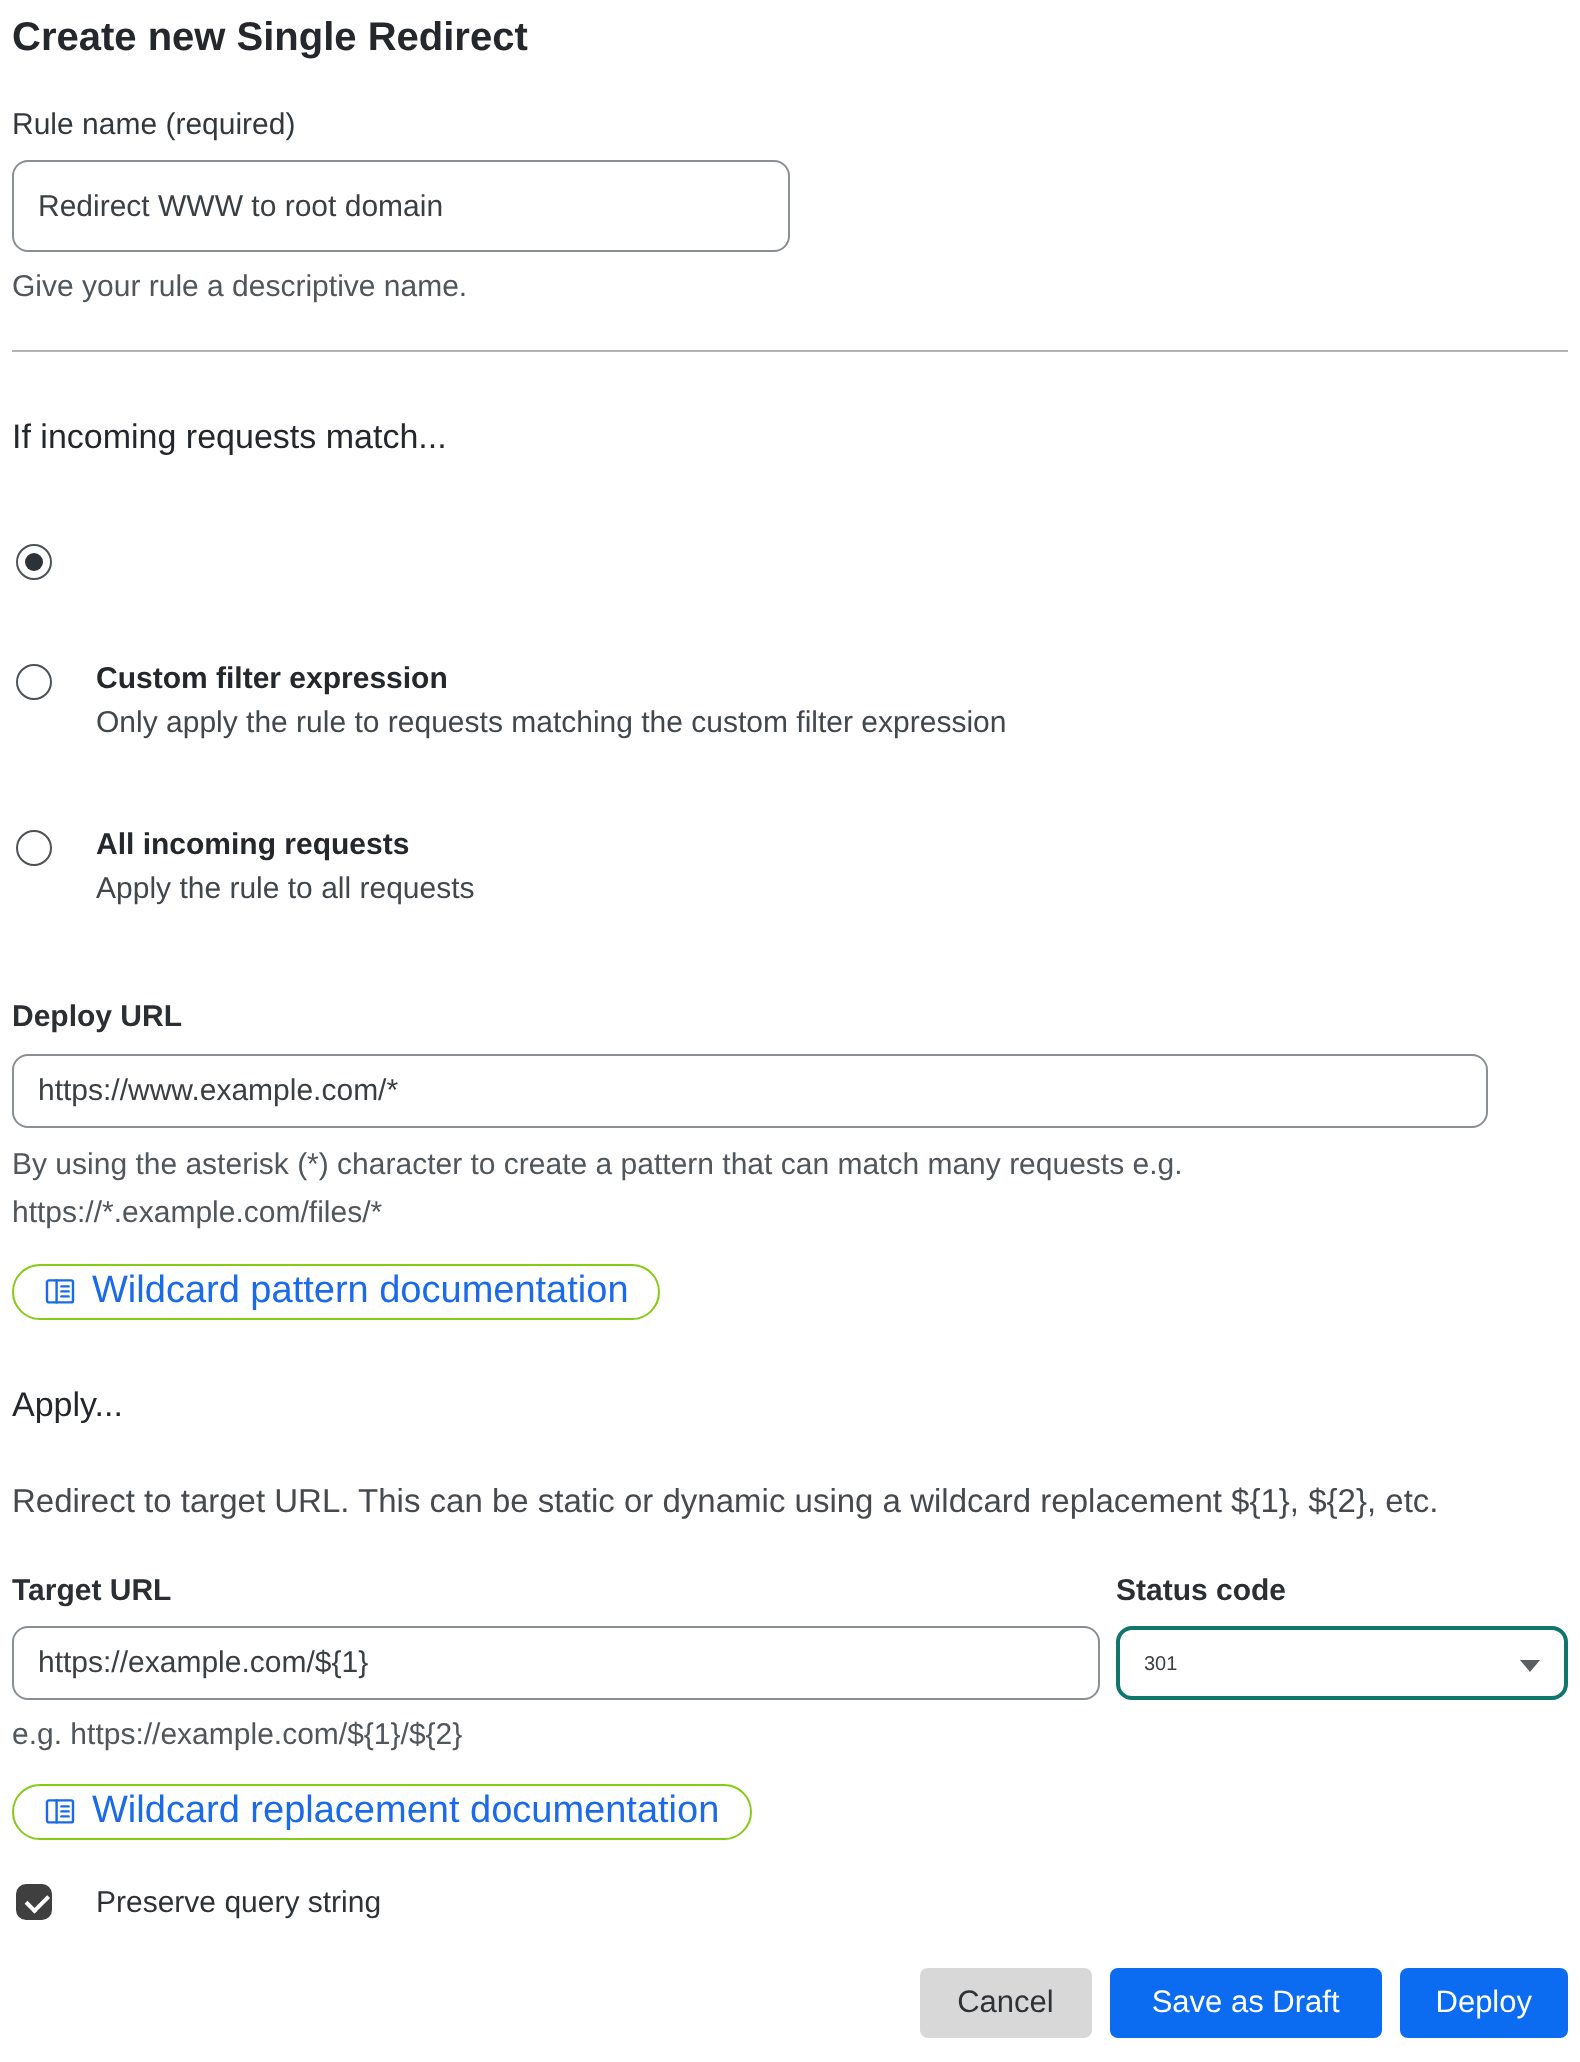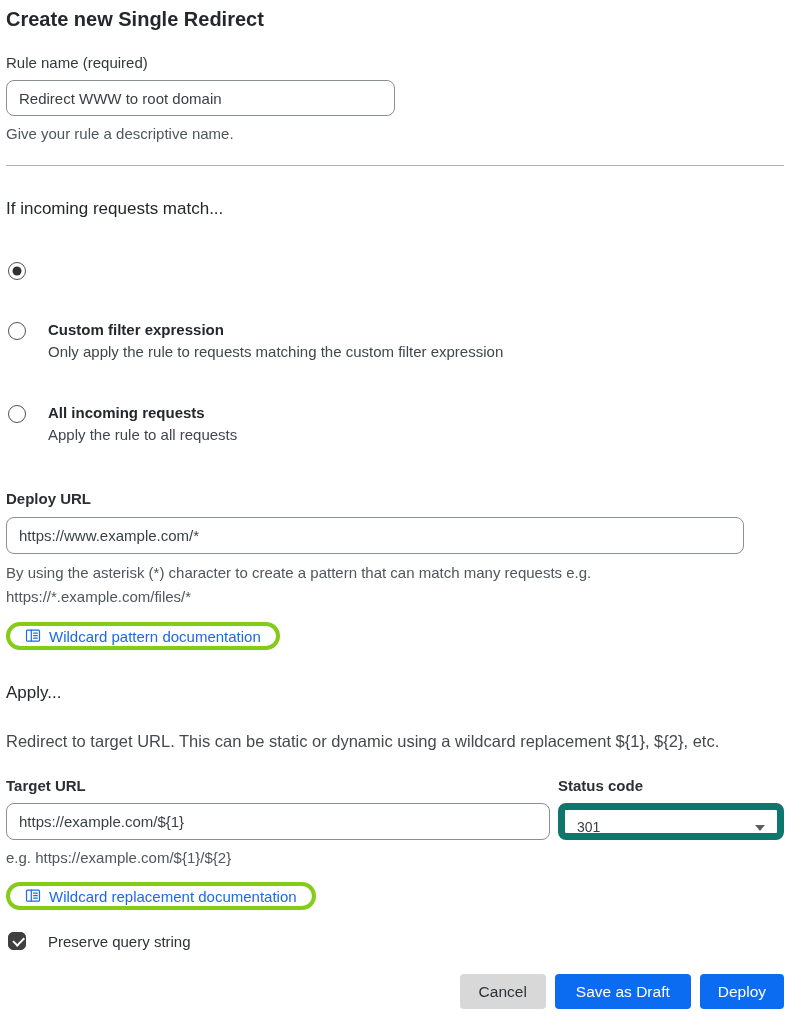--- a/index.html
+++ b/index.html
@@ -38,21 +38,21 @@
   .help-text {
     font-size: 15px;
     color: #50565c;
     line-height: 23px;
     margin-top: 6px;
   }
 
   
   .text-input {
     display: block;
-    height: 36px;
+    height: 46px;
     border: 1px solid #8a8f94;
     border-radius: 8px;
     padding: 0 12px;
     font-family: "Liberation Sans", sans-serif;
     font-size: 15px;
     color: #3a3f44;
     background: #fff;
     outline: none;
   }
   .rule-name-row { margin-top: 22px; }
@@ -111,26 +111,26 @@
   .request-help { margin-top: 7px; line-height: 24px; }
 
   
   .doc-button {
     display: inline-flex;
     align-items: center;
     gap: 8px;
     height: 28px;
     margin-top: 13px;
     padding: 0 15px;
-    border: 4px solid #84cc16;
+    border: 1px solid #84cc16;
     border-radius: 15px;
     background: #fff;
     color: #1b6ae8;
     font-family: "Liberation Sans", sans-serif;
-    font-size: 15px;
+    font-size: 19px;
     cursor: pointer;
   }
   .doc-button svg { display: block; }
 
   
   .then-desc {
     margin-top: 25px;
     font-size: 16.5px;
     color: #46494d;
     line-height: 24px;
@@ -138,24 +138,24 @@
   .target-row { display: flex; margin-top: 24px; }
   .target-col { width: 552px; }
   .status-col { margin-left: 8px; width: 226px; }
   .target-col .text-input { width: 544px; margin-top: 8px; height: 37px; }
 
   .fake-select {
     position: relative;
     width: 226px;
     height: 37px;
     margin-top: 8px;
-    border: 7px solid #0f766e;
+    border: 2px solid #0f766e;
     border-radius: 8px;
     background: #fff;
-    font-size: 14px;
+    font-size: 10px;
     color: #3a3f44;
     line-height: 35px;
     padding: 0 12px;
     cursor: pointer;
   }
   .fake-select::after {
     content: "";
     position: absolute;
     right: 12px;
     top: 15px;

